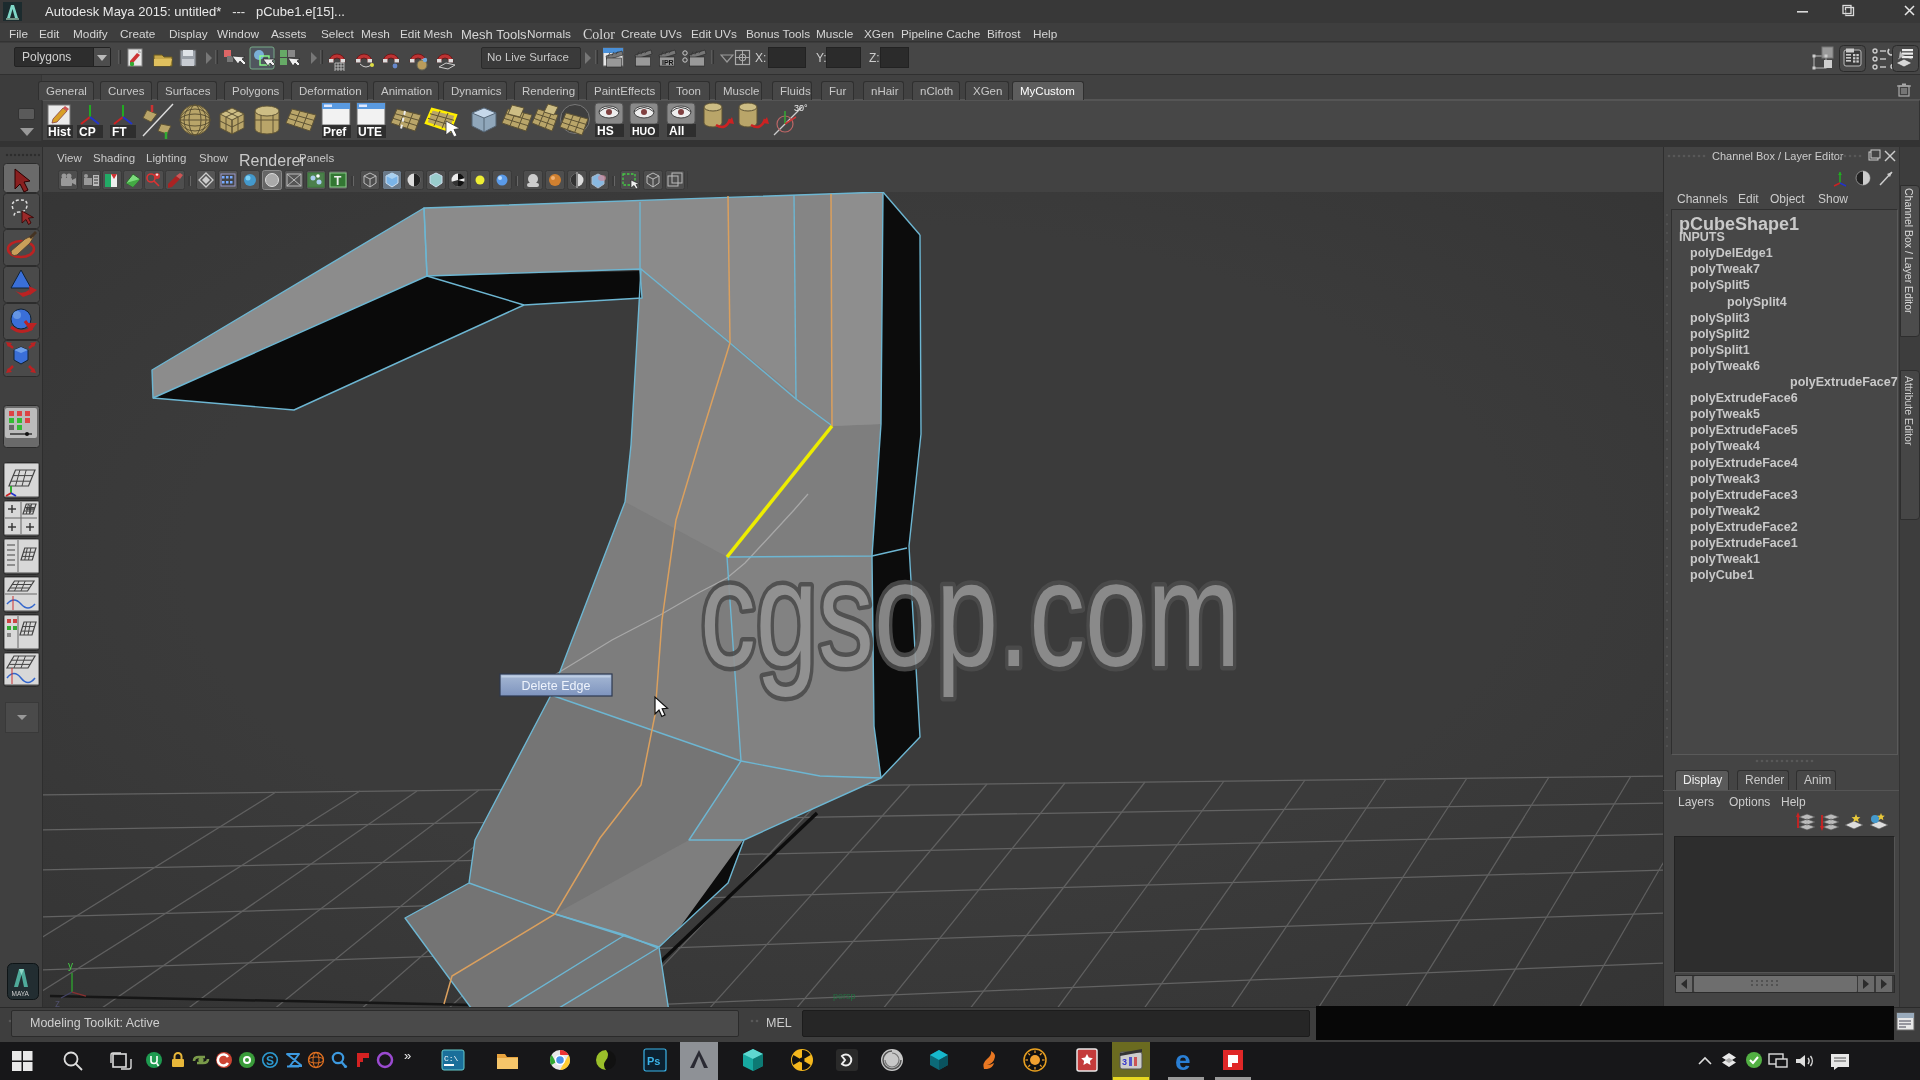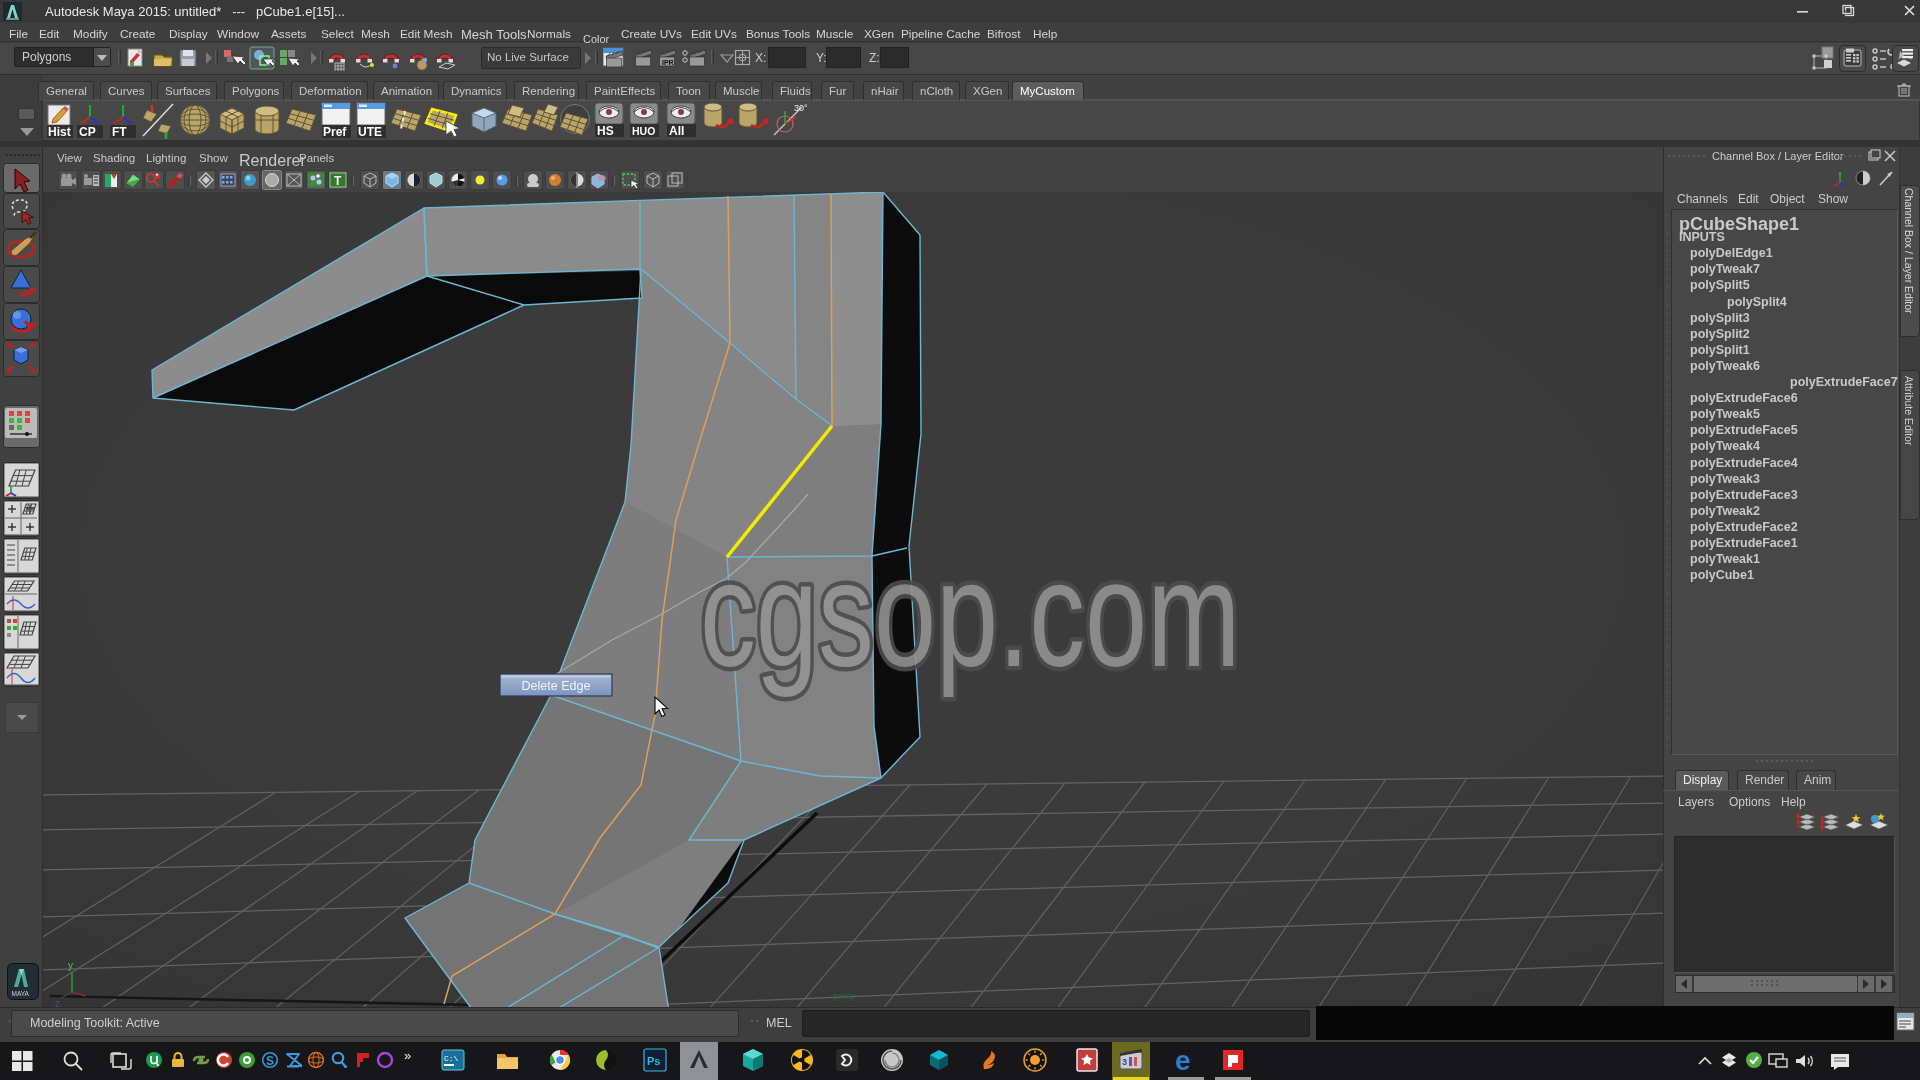--- a/index.html
+++ b/index.html
@@ -28,21 +28,21 @@
     <div class="tx" style="left:73px;top:27px;font-size:11.8px;color:#d6d6d6;">Modify</div>
     <div class="tx" style="left:120px;top:27px;font-size:11.8px;color:#d6d6d6;">Create</div>
     <div class="tx" style="left:169px;top:27px;font-size:11.8px;color:#d6d6d6;">Display</div>
     <div class="tx" style="left:217px;top:27px;font-size:11.8px;color:#d6d6d6;">Window</div>
     <div class="tx" style="left:271px;top:27px;font-size:11.8px;color:#d6d6d6;">Assets</div>
     <div class="tx" style="left:321px;top:27px;font-size:11.8px;color:#d6d6d6;">Select</div>
     <div class="tx" style="left:361px;top:27px;font-size:11.8px;color:#d6d6d6;">Mesh</div>
     <div class="tx" style="left:400px;top:27px;font-size:11.8px;color:#d6d6d6;">Edit Mesh</div>
     <div class="tx" style="left:461px;top:27px;font-size:13px;color:#d6d6d6;">Mesh Tools</div>
     <div class="tx" style="left:527px;top:27px;font-size:11.8px;color:#d6d6d6;">Normals</div>
-    <div class="tx" style="left:583px;top:33px;font-size:11px;color:#d6d6d6;">Color</div>
+    <div class="tx" style="left:583px;top:27px;font-size:14px;color:#d6d6d6;font-family:Liberation Serif, serif;">Color</div>
     <div class="tx" style="left:621px;top:27px;font-size:11.8px;color:#d6d6d6;">Create UVs</div>
     <div class="tx" style="left:691px;top:27px;font-size:11.8px;color:#d6d6d6;">Edit UVs</div>
     <div class="tx" style="left:746px;top:27px;font-size:11.8px;color:#d6d6d6;">Bonus Tools</div>
     <div class="tx" style="left:816px;top:27px;font-size:11.8px;color:#d6d6d6;">Muscle</div>
     <div class="tx" style="left:864px;top:27px;font-size:11.8px;color:#d6d6d6;">XGen</div>
     <div class="tx" style="left:901px;top:27px;font-size:11.8px;color:#d6d6d6;">Pipeline Cache</div>
     <div class="tx" style="left:987px;top:27px;font-size:11.8px;color:#d6d6d6;">Bifrost</div>
     <div class="tx" style="left:1033px;top:27px;font-size:11.8px;color:#d6d6d6;">Help</div>
     <div class="abs" style="left:0;top:43px;width:1920px;height:32px;background:#464646;border-bottom:1px solid #303030;"></div>
     <div class="abs" style="left:14px;top:47px;width:97px;height:20px;background:#2d2d2d;border:1px solid #222;border-radius:2px;"></div>

